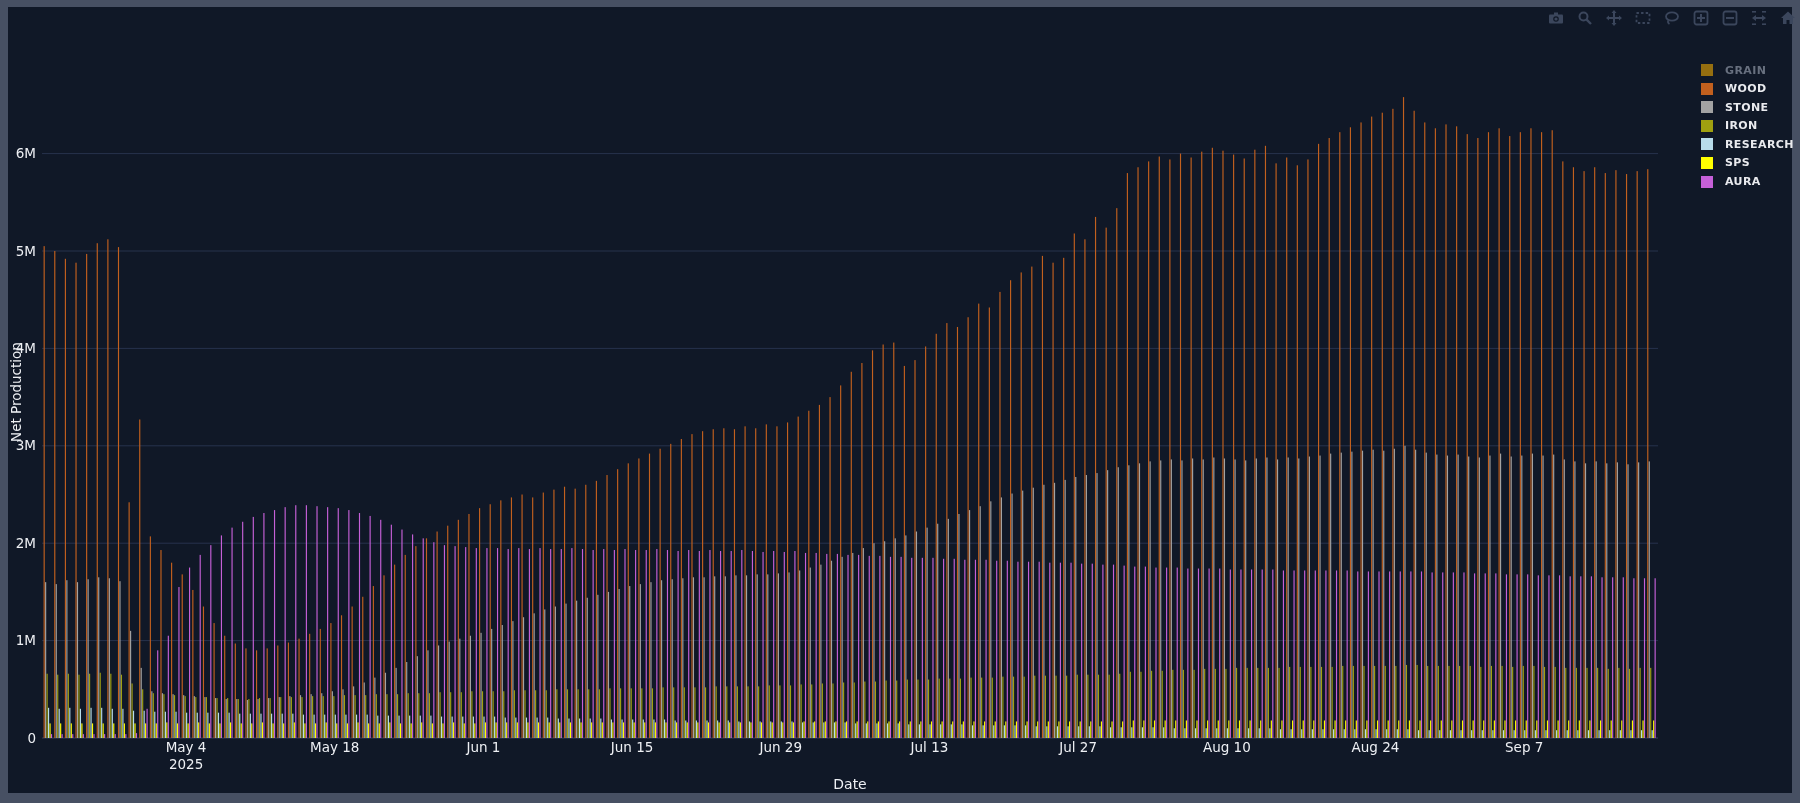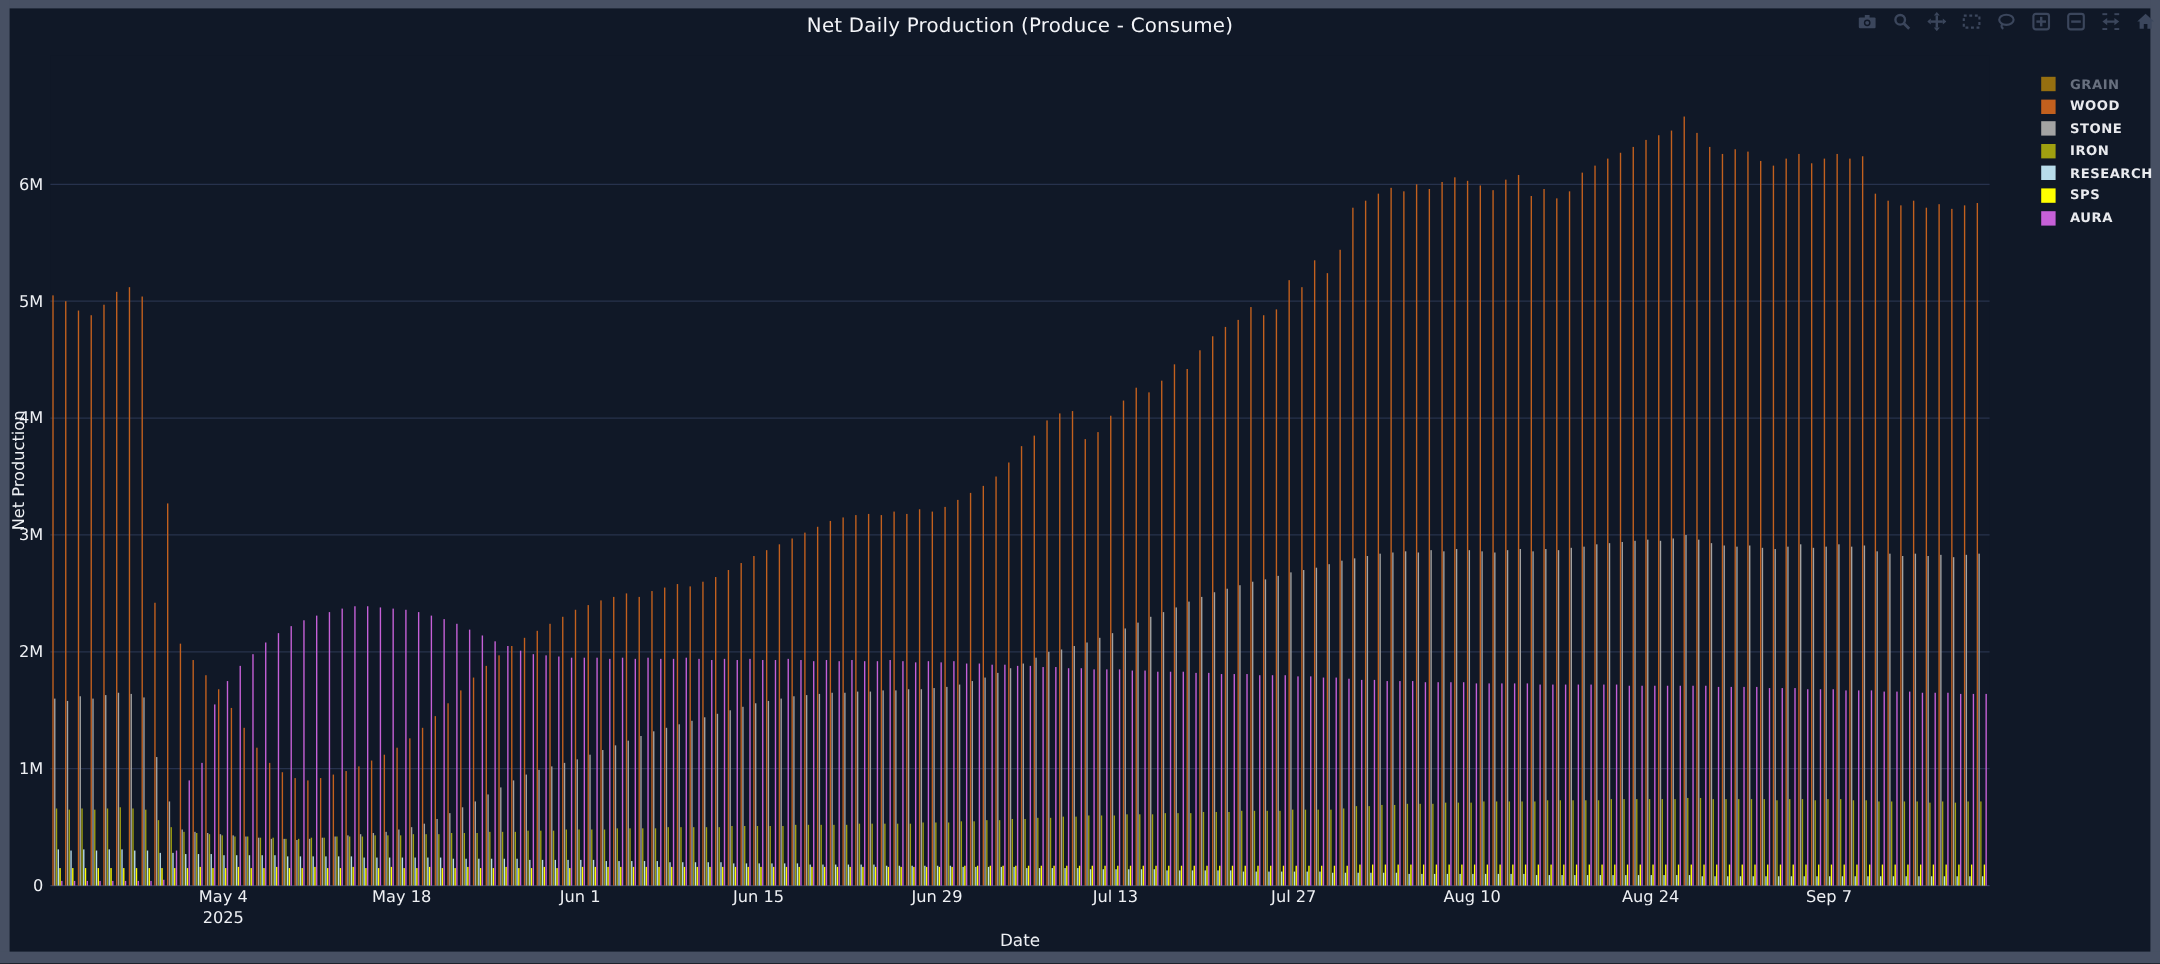--- a/index.html
+++ b/index.html
@@ -1270,21 +1270,20 @@
       <text x="929.4599999999999" y="752" text-anchor="middle" fill="#eef0f4" font-size="13.5" font-family="DejaVu Sans, sans-serif">Jul 13</text>
       <text x="1078.1399999999999" y="752" text-anchor="middle" fill="#eef0f4" font-size="13.5" font-family="DejaVu Sans, sans-serif">Jul 27</text>
       <text x="1226.82" y="752" text-anchor="middle" fill="#eef0f4" font-size="13.5" font-family="DejaVu Sans, sans-serif">Aug 10</text>
       <text x="1375.5" y="752" text-anchor="middle" fill="#eef0f4" font-size="13.5" font-family="DejaVu Sans, sans-serif">Aug 24</text>
       <text x="1524.1799999999998" y="752" text-anchor="middle" fill="#eef0f4" font-size="13.5" font-family="DejaVu Sans, sans-serif">Sep 7</text>
       <rect x="0" y="0" width="1800" height="7" fill="#475063"></rect>
       <rect x="0" y="0" width="8" height="803" fill="#475063"></rect>
       <rect x="1792" y="0" width="8" height="803" fill="#475063"></rect>
       <rect x="0" y="793" width="1800" height="10" fill="#475063"></rect>
     </svg>
-  <div class="overlay chart-title">Net Daily Production (Produce - Consume)</div>
   <div class="overlay y-title">Net Production</div>
   <div class="overlay legend" id="legend">
       <div class="legend-item dimmed">
         <span class="legend-swatch" style="background: rgb(184, 134, 11);"></span>
         <span class="legend-label">GRAIN</span>
       </div>
       <div class="legend-item">
         <span class="legend-swatch" style="background: rgb(194, 96, 30);"></span>
         <span class="legend-label">WOOD</span>
       </div>

